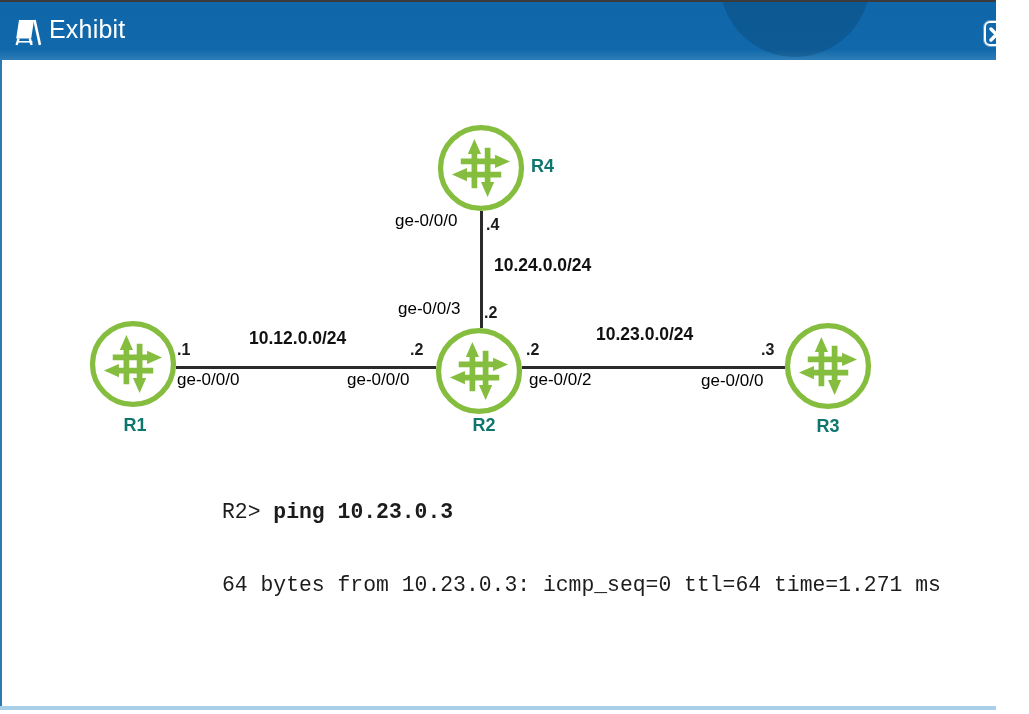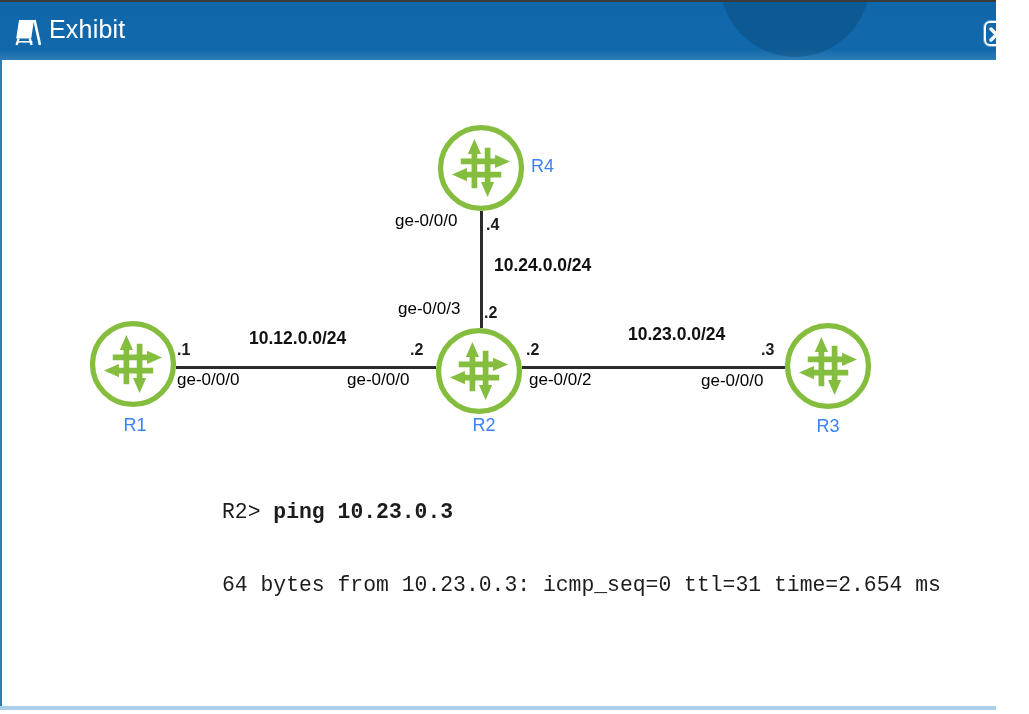--- a/index.html
+++ b/index.html
@@ -44,21 +44,21 @@
   
   .router { position:absolute; width:88px; height:88px; }
   .router svg { display:block; width:88px; height:88px; }
   .link-h { position:absolute; height:3px; background:#2b2b2b; }
   .link-v { position:absolute; width:3px;  background:#2b2b2b; }
 
   .lbl { position:absolute; white-space:nowrap; }
   .if-label     { color:#000000; font-size:17px; }
   .addr-label   { color:#1b1b1b; font-size:16px; font-weight:bold; }
   .subnet-label { color:#111;    font-size:17.5px; font-weight:bold;text-align:center; }
-  .router-name  { color:#3b82f6;    font-size:18px;  font-weight:normal; text-align:center; width:44px; }
+  .router-name  { color:#0f766e;    font-size:18px;  font-weight:bold; text-align:center; width:44px; }
   .router-name.inline { width:auto; }
 
   
   .terminal {
     position:absolute; left:210px; top:452px;
     font-family:"Liberation Mono", monospace; font-size:21.4px;
     color:#1c1c1c; white-space:pre;
   }
   .term-line { height:24.5px; line-height:24.5px;margin-left:12px; }
   .term-line b { font-weight:bold; }
@@ -159,35 +159,35 @@
   <div class="lbl router-name" style="left:462px; top:415px;">R2</div>
   <div class="lbl router-name" style="left:806px; top:416px;">R3</div>
   <div class="lbl router-name inline" style="left:531px; top:156px;">R4</div>
 
   <div class="lbl subnet-label" style="left:249px; top:328px;">10.12.0.0/24</div>
   <div class="lbl addr-label" style="left:177px; top:341px;">.1</div>
   <div class="lbl if-label" style="left:177px; top:370px;">ge-0/0/0</div>
   <div class="lbl addr-label" style="left:410px; top:341px;">.2</div>
   <div class="lbl if-label" style="left:347px; top:370px;">ge-0/0/0</div>
 
-  <div class="lbl subnet-label" style="left:596px; top:324px;margin-left:32px;">10.23.0.0/24</div>
+  <div class="lbl subnet-label" style="left:596px; top:324px;">10.23.0.0/24</div>
   <div class="lbl addr-label" style="left:526px; top:341px;">.2</div>
   <div class="lbl if-label" style="left:529px; top:370px;">ge-0/0/2</div>
   <div class="lbl addr-label" style="left:761px; top:341px;">.3</div>
   <div class="lbl if-label" style="left:701px; top:371px;">ge-0/0/0</div>
 
   <div class="lbl subnet-label" style="left:494px; top:255px;">10.24.0.0/24</div>
   <div class="lbl addr-label" style="left:486px; top:216px;">.4</div>
   <div class="lbl if-label" style="left:395px; top:211px;">ge-0/0/0</div>
   <div class="lbl addr-label" style="left:484px; top:304px;">.2</div>
   <div class="lbl if-label" style="left:398px; top:299px;">ge-0/0/3</div>
 
   <div class="terminal">
     <div class="term-line"><span>R2&gt; </span><b>ping 10.23.0.3</b></div>
-    <div class="term-line">64 bytes from 10.23.0.3: icmp_seq=0 ttl=31 time=2.654 ms</div>
+    <div class="term-line">64 bytes from 10.23.0.3: icmp_seq=0 ttl=64 time=1.271 ms</div>
     
     
     
     
     
     
     
   </div>
 
   <svg class="cursor" width="20" height="30" viewBox="0 0 20 30">

